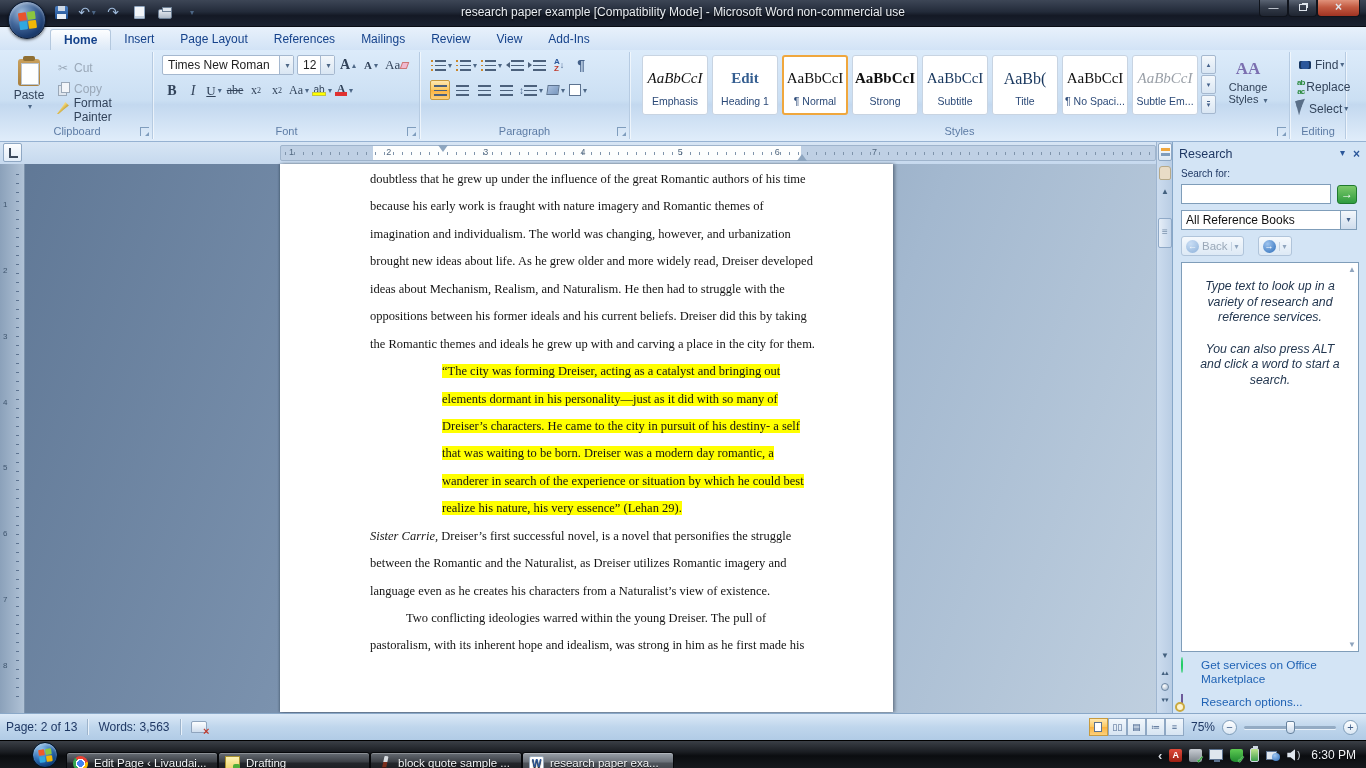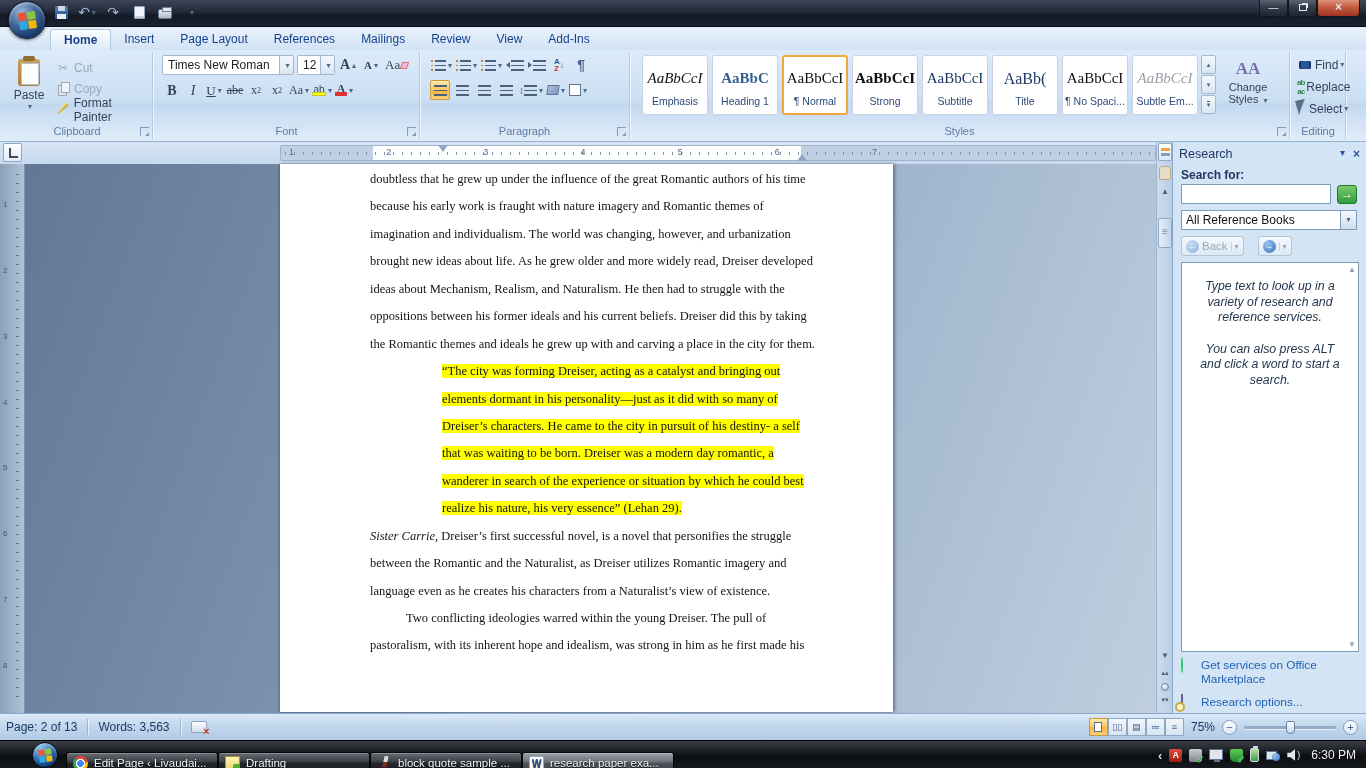--- a/index.html
+++ b/index.html
@@ -170,21 +170,21 @@
   .sthumb { position:absolute; left:1px; top:76px; width:14px; height:30px; background:linear-gradient(to right,#e6eef7,#c3d5ea); border:1px solid #8fa9c7; border-radius:2px; }
   .sthumb::after { content:"≡"; position:absolute; left:3px; top:7px; font-size:10px; color:#7c93ad; }
   .pgbtn { position:absolute; left:0; width:16px; height:14px; font-size:7px; line-height:7px; color:#44617f; text-align:center; }
   .ball { position:absolute; left:4px; width:8px; height:8px; border-radius:50%; background:radial-gradient(circle at 35% 30%,#fff,#9ab0c8); border:1px solid #6d87a3; }
 
   
   .taskpane { position:absolute; left:1172px; top:142px; width:194px; height:571px; background:#d3e4f5; border-left:1px solid #86a7c8; }
   .tp-head { position:absolute; left:6px; right:6px; top:3px; height:18px; display:flex; align-items:center; }
   .tp-title { font-size:12.5px; color:#1f3864; }
   .tp-headbtns { margin-left:auto; display:flex; gap:8px; color:#2b579a; font-size:10px; }
-  .tp-label { position:absolute; left:8px; top:26px; font-size:12px; color:#1f3864;font-weight:bold; }
+  .tp-label { position:absolute; left:8px; top:26px; font-size:10px; color:#1f3864; }
   .tp-input { position:absolute; left:8px; top:42px; width:150px; height:20px; background:#fff; border:1px solid #7f9db9; font-size:12px; padding:0 3px; font-family:"Liberation Sans",sans-serif; }
   .go-btn { position:absolute; left:164px; top:43px; width:20px; height:19px; background:linear-gradient(#7cc96a,#2f9c3f); border:1px solid #1f7a2e; border-radius:3px; color:#fff; font-size:12px; text-align:center; line-height:17px; }
   .tp-select { position:absolute; left:8px; top:68px; width:176px; height:20px; background:#fff; border:1px solid #7f9db9; display:flex; align-items:center; font-size:12px; color:#111; padding-left:4px; }
   .tp-select .cbtn { margin-left:auto; width:16px; height:18px; background:linear-gradient(#f4f8fc,#cfdded); border-left:1px solid #7f9db9; text-align:center; font-size:8px; color:#44618a; line-height:18px; }
   .tp-nav { position:absolute; left:8px; top:94px; display:flex; gap:14px; }
   .navpill { display:flex; align-items:center; height:20px; border:1px solid #b0c4da; border-radius:3px; background:linear-gradient(#f5f9fd,#dde9f5); padding:0 4px; gap:3px; }
   .navcirc { width:13px; height:13px; border-radius:50%; background:radial-gradient(circle at 35% 30%,#9ec4ef,#2b6cb8); color:#fff; font-size:9px; line-height:13px; text-align:center; }
   .navpill .blab { font-size:11.5px; color:#9aa8b8; }
   .navpill .ncaret { font-size:8px; color:#8fa4bd; border-left:1px solid #c6d4e3; padding-left:3px; }
   .tp-box { position:absolute; left:8px; top:120px; width:178px; height:390px; background:#fff; border:1px solid #7f9db9; }
@@ -261,20 +261,21 @@
   .spk { width:8px; height:12px; background:#dfe6ee; clip-path:polygon(0 32%,40% 32%,100% 0,100% 100%,40% 68%,0 68%); }
   .spk-waves { color:#dfe6ee; font-size:9px; margin-left:-5px; }
   .clock { color:#f2f4f6; font-size:12px; text-shadow:0 1px 1px #000; padding:0 4px; }
 </style>
 </head>
 <body>
 
 <div class="screen">
 
   <div class="titlebar">
+    <div class="title-text">research paper example [Compatibility Mode] - Microsoft Word non-commercial use</div>
     <div class="winbtns">
       <div class="winbtn"><span>—</span></div>
       <div class="winbtn"><span class="restore-glyph"></span></div>
       <div class="winbtn close"><span>×</span></div>
     </div>
   </div>
 
   <div class="orb">
     <div class="orb-flag">
         <span class="q1"></span>
@@ -488,21 +489,21 @@
     <div class="group g-styles">
       <div class="gbody" style="display:flex;align-items:flex-start;">
         <div class="styles-row">
 
             <div class="scard kind-emphasis">
               <span class="sprev">AaBbCcI</span>
               <span class="slab">Emphasis</span>
             </div>
 
             <div class="scard kind-heading1">
-              <span class="sprev">AaBbC</span>
+              <span class="sprev">Edit</span>
               <span class="slab">Heading 1</span>
             </div>
 
             <div class="scard selected kind-normal">
               <span class="sprev">AaBbCcI</span>
               <span class="slab">¶ Normal</span>
             </div>
 
             <div class="scard kind-strong">
               <span class="sprev">AaBbCcI</span>

